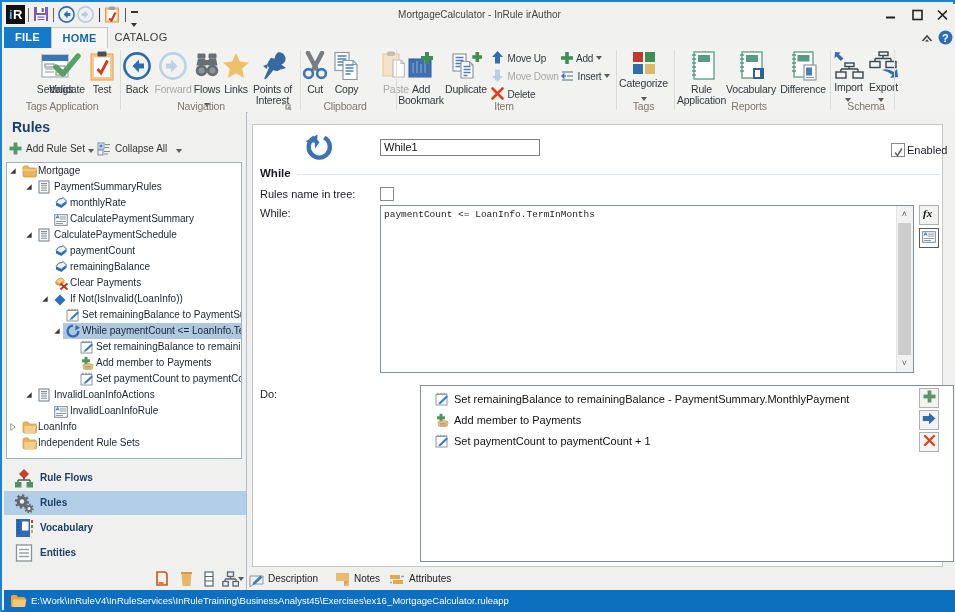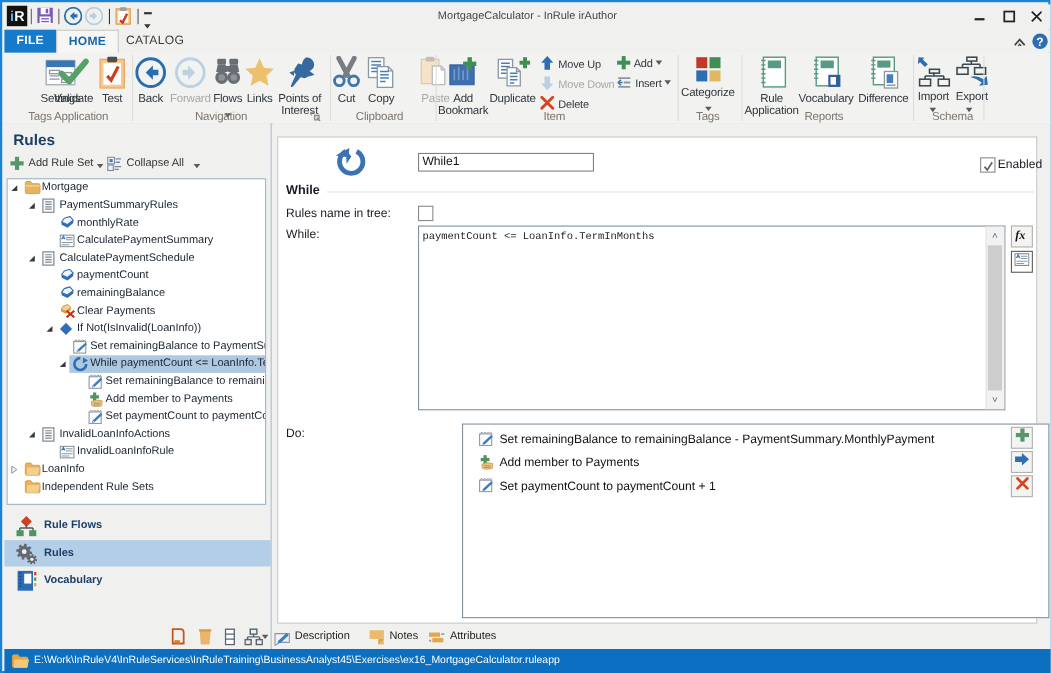--- a/index.html
+++ b/index.html
@@ -565,20 +565,27 @@
     <div class="navitem" style="top:404px;">
       <svg width="20" height="20" viewBox="0 0 20 20">
           <rect x="2" y="1" width="14" height="18" fill="#2e6db4"></rect>
           <rect x="8" y="3.5" width="6.5" height="9" fill="#fff"></rect>
           <path d="M3.5 3 h2 M3.5 6 h2 M3.5 9 h2 M3.5 12 h2 M3.5 15 h2" stroke="#1c4f8a" stroke-width="1.4"></path>
           <rect x="17" y="2" width="2" height="3" fill="#cc4125"></rect>
           <rect x="17" y="7" width="2" height="3" fill="#4f9463"></rect>
           <rect x="17" y="12" width="2" height="3" fill="#e0a23c"></rect>
         </svg>
       <span>Vocabulary</span>
+    </div>
+    <div class="navitem" style="top:429px;">
+      <svg width="20" height="20" viewBox="0 0 20 20">
+          <rect x="2.5" y="2" width="15" height="16" fill="#fff" stroke="#8a9198" stroke-width="1.3"></rect>
+          <path d="M5 6.5 h10 M5 10 h10 M5 13.5 h10" stroke="#9aa1a8" stroke-width="1.3"></path>
+        </svg>
+      <span>Entities</span>
     </div>
     <div id="minitb">
       <svg class="abs" style="left:150px;top:459px;" width="15" height="16" viewBox="0 0 15 16">
           <path d="M3 1 h7 q3 0 3 3 v10 h-10 z" fill="none" stroke="#c2571a" stroke-width="1.6"></path>
           <rect x="4.5" y="11" width="5" height="3" fill="#e07b2a"></rect>
         </svg>
       <svg class="abs" style="left:176px;top:459px;" width="13" height="16" viewBox="0 0 13 16">
           <path d="M1.5 2 h10 l-1 13 h-8 z" fill="#e8b56a"></path>
           <path d="M1 2 h11" stroke="#d69a46" stroke-width="2"></path>
         </svg>

